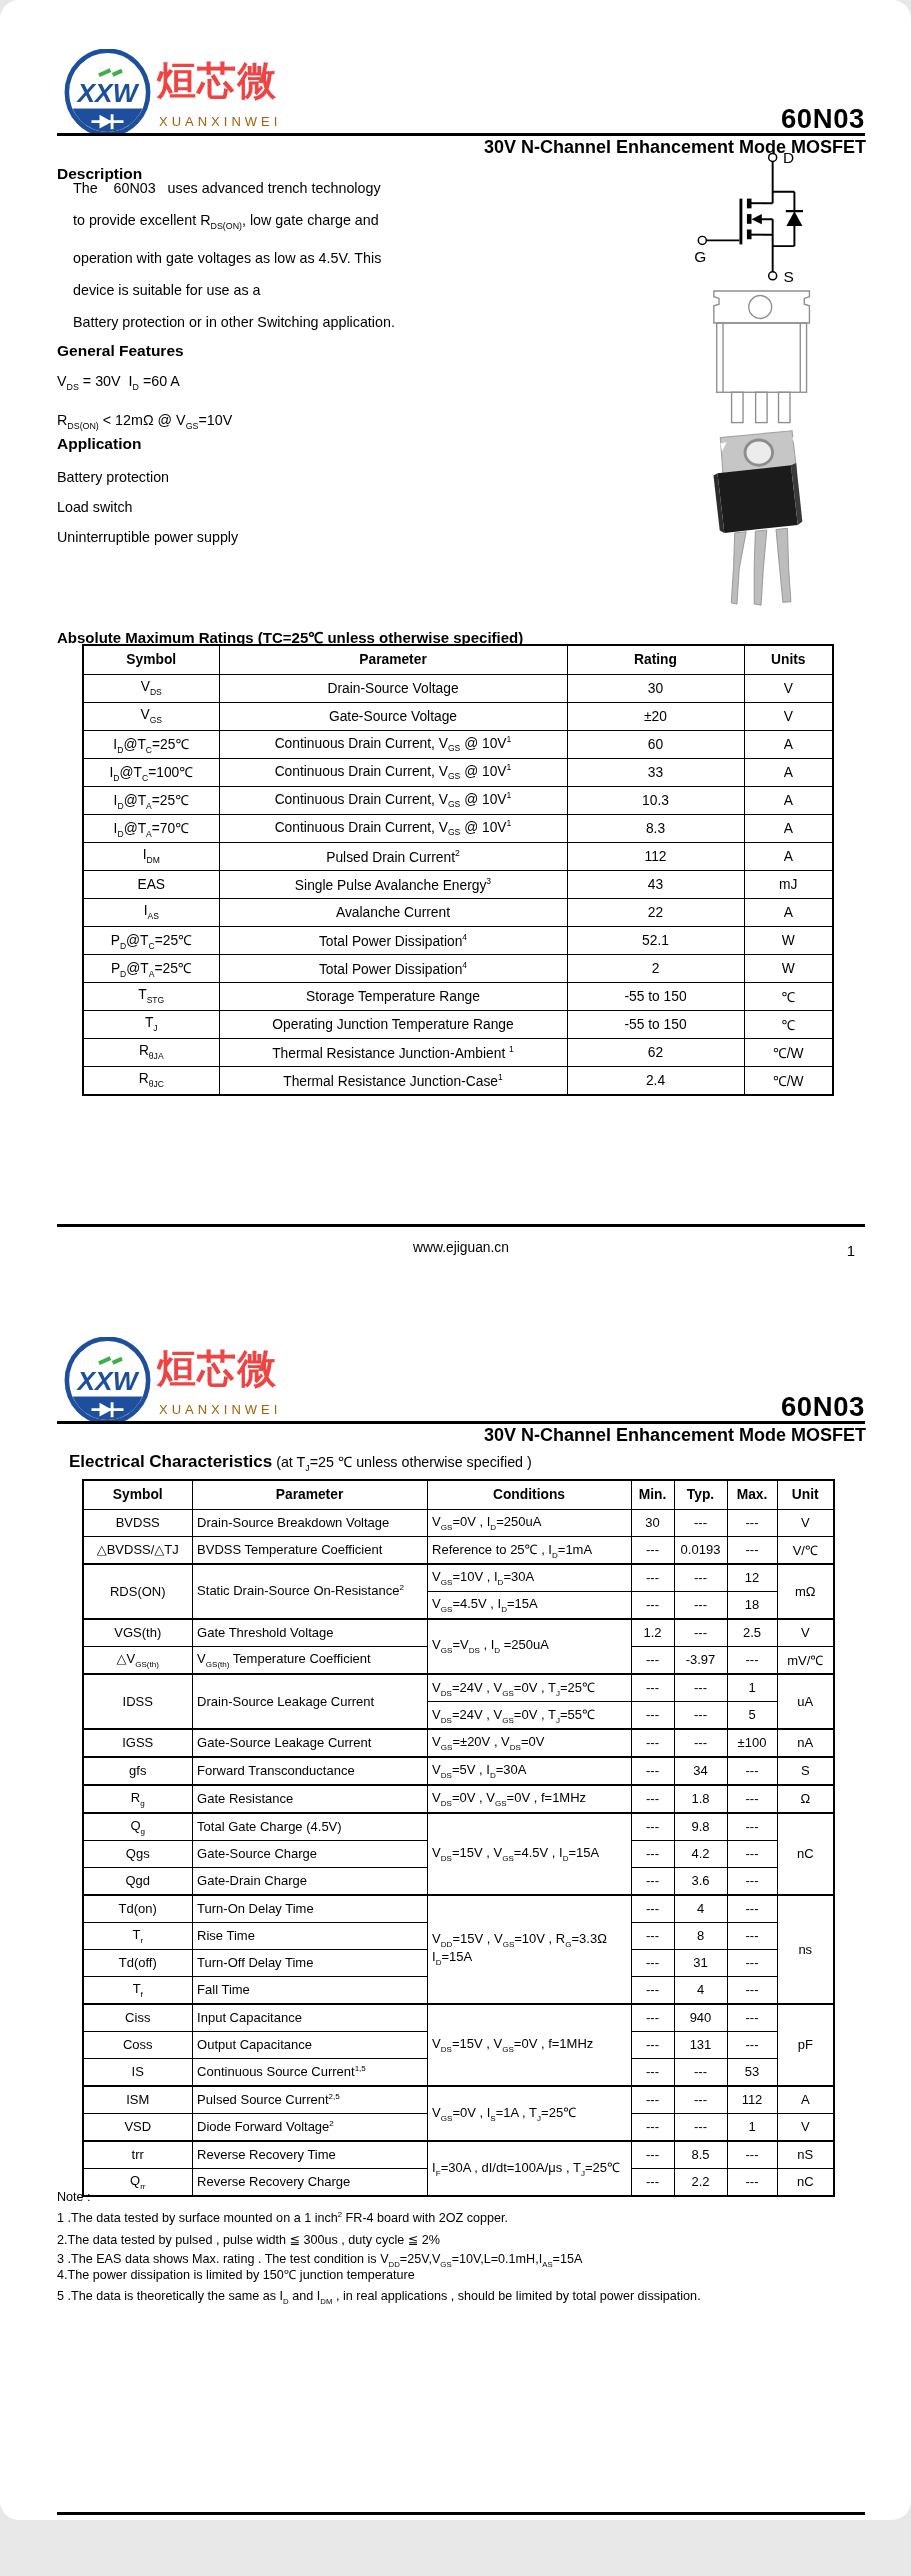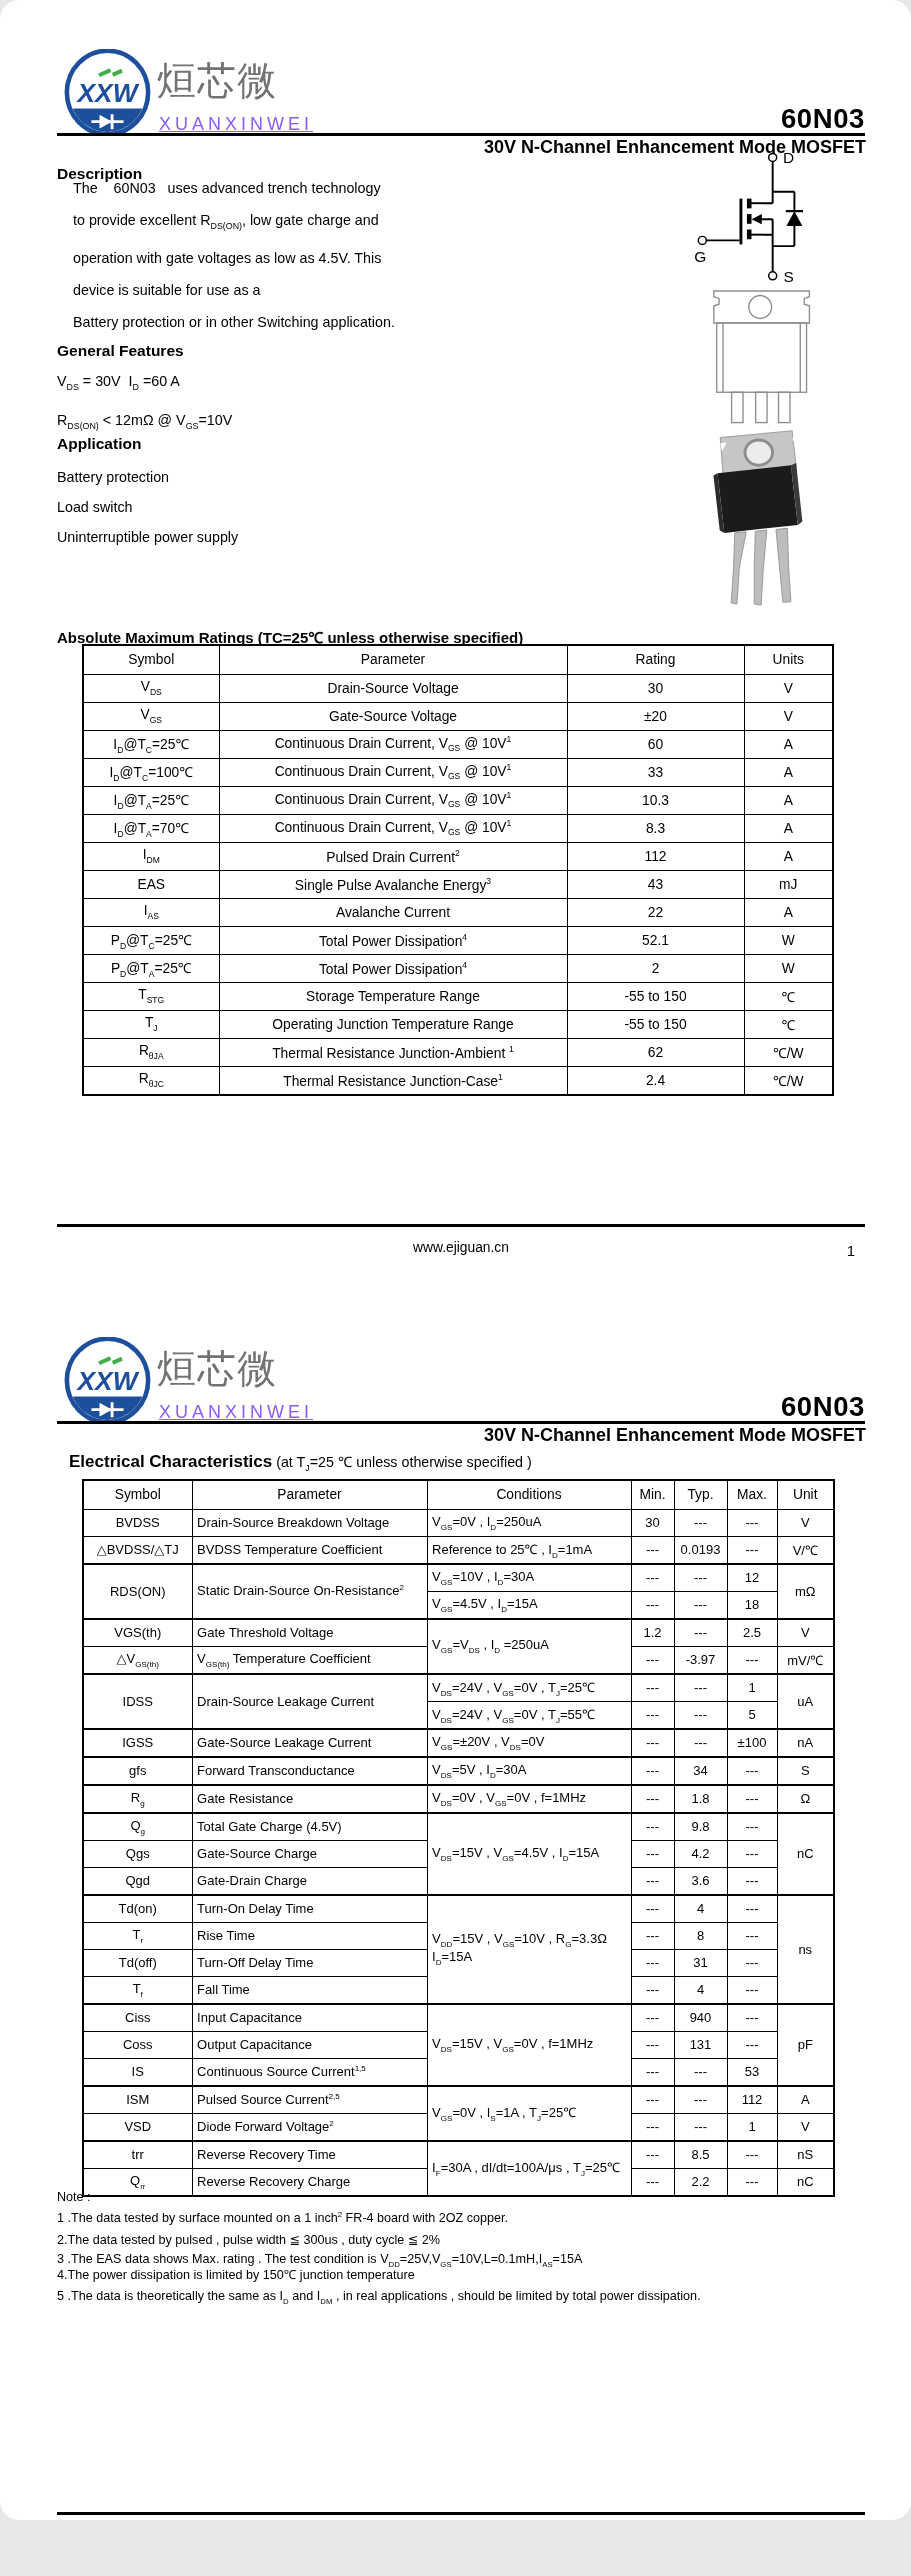--- a/index.html
+++ b/index.html
@@ -12,27 +12,27 @@
   .body-text{font-size:14.3px;}
   .part-no{font-weight:bold;font-size:27.5px;text-align:right;letter-spacing:0.6px;}
   .subtitle{font-weight:bold;font-size:18px;text-align:right;}
   .rule{background:#000;height:2.9px;}
   .foot-rule{background:#000;height:3.4px;}
   .section-heading{font-weight:bold;font-size:15px;}
   .foot-site{font-size:13.8px;text-align:center;}
   .foot-num{font-size:15px;text-align:right;}
   .note-line{font-size:12.6px;}
   
-  .brand-chinese{font-size:39px;font-weight:400;letter-spacing:1.1px;color:#737373;line-height:1;}
-  .brand-latin{font-size:18px;letter-spacing:4px;color:#8b5cf6;font-weight:500;text-decoration:underline;}
+  .brand-chinese{font-size:39px;font-weight:700;letter-spacing:1.1px;color:#ef4444;line-height:1;}
+  .brand-latin{font-size:13px;letter-spacing:4px;color:#a16207;font-weight:500;}
   
   table.dtable{border-collapse:collapse;table-layout:fixed;position:absolute;background:#fff;border:2.3px solid #000;}
   .dtable th,.dtable td{border:1.1px solid #000;text-align:center;vertical-align:middle;
     font-size:13px;padding:0 3.4px;overflow:hidden;}
-  .dtable thead th{font-weight:normal;font-size:13.8px;}
+  .dtable thead th{font-weight:bold;font-size:13.8px;}
   #abs-table th{height:27.5px;}
   #abs-table td{height:27px;border-top-width:1.7px;border-bottom-width:1.7px;font-size:13.8px;}
   #ec-table th{height:27.5px;}
   #ec-table td{height:26px;}
   #ec-table tr.thick td{border-top-width:2.3px;}
   td.cl{text-align:left;padding-left:4.6px;margin-left:44px;}
 </style>
 </head>
 <body>
 

